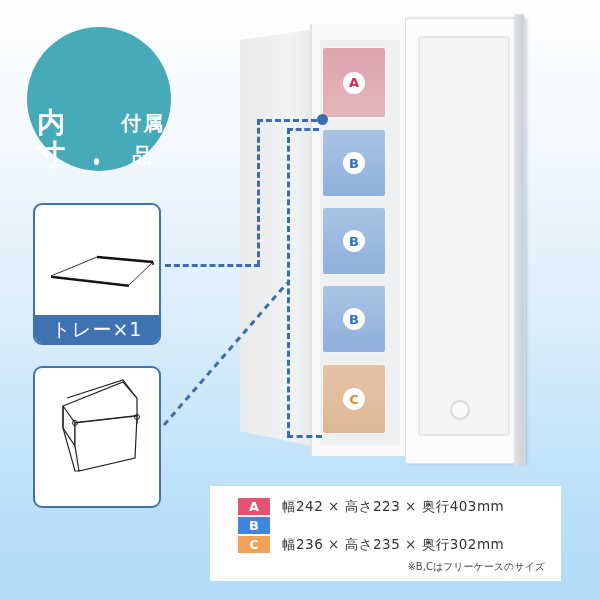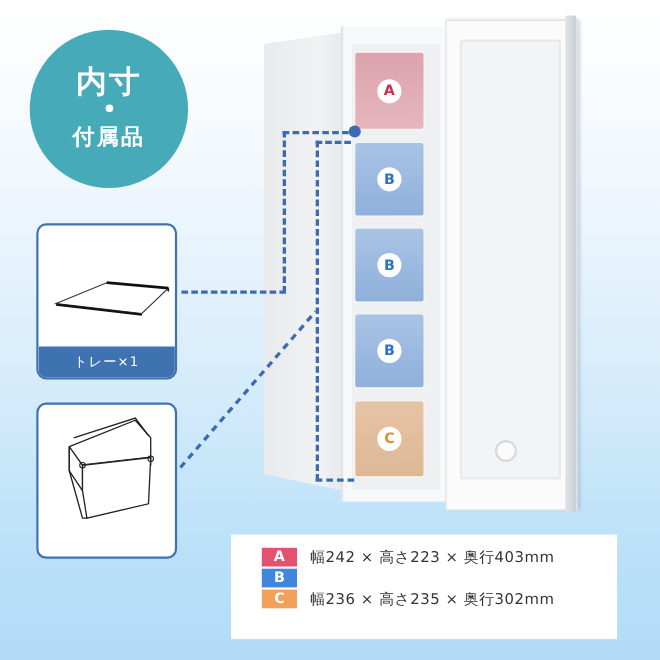--- a/index.html
+++ b/index.html
@@ -6,36 +6,36 @@
   body {
     width:600px; height:600px; position:relative; overflow:hidden;
     font-family: "DejaVu Sans", "Liberation Sans", sans-serif;
     background: linear-gradient(180deg, #ffffff 0%, #f2f8fd 25%, #d9edfb 55%, #b9e0f8 85%, #b2dcf7 100%);
   }
   .abs { position:absolute; }
 
   
   .title-circle {
     left:27px; top:27px; width:144px; height:144px; border-radius:50%;
-    background:#46aab9; color:#fff; display:flex; flex-direction:column;
-    align-items:center; justify-content:center; text-align:center;
+    background:#46aab9; color:#fff; display:flex; flex-direction:row;
+    align-items:flex-end; justify-content:center; text-align:center;gap:16px;
   }
   .title-circle .t1 { font-size:28px; font-weight:bold; letter-spacing:2px; line-height:32px; }
   .title-circle .dot { width:7px; height:7px; background:#fff; border-radius:50%; margin:4px 0 6px; }
   .title-circle .t2 { font-size:20px; font-weight:bold; letter-spacing:2px; line-height:32px; }
 
   
   .card {
     width:128px; height:142px; border:2px solid #3f72b0; border-radius:9px;
     background:#fff; overflow:hidden; box-sizing:border-box;
   }
   .card .img { position:absolute; left:0; right:0; top:0; bottom:28px; }
   .card .lbl {
     position:absolute; left:0; right:0; bottom:0; height:28px; background:#3f72b0;
-    color:#fff; font-size:12px; line-height:28px; text-align:center; letter-spacing:1px;
+    color:#fff; font-size:19px; line-height:28px; text-align:center; letter-spacing:1px;
   }
 
   
   .fridge-side {
     left:240px; top:28px; width:82px; height:420px;
     background:linear-gradient(90deg, #e9eaec 0%, #f1f2f3 60%, #e3e5e7 100%);
     clip-path: polygon(0 12px, 100% 0, 100% 100%, 0 96%);
   }
   .fridge-front {
     left:310px; top:24px; width:98px; height:432px; background:#f7f8f9;
@@ -172,13 +172,14 @@
     <div class="sq" style="background:#e5526f;">A</div>
     <div class="txt">幅242 × 高さ223 × 奥行403mm</div>
   </div>
   <div class="legend-row" style="top:31px;">
     <div class="sq" style="background:#3f86dc;">B</div>
   </div>
   <div class="legend-row" style="top:50px;">
     <div class="sq" style="background:#f2a05a;">C</div>
     <div class="txt">幅236 × 高さ235 × 奥行302mm</div>
   </div>
+  <div class="note">※B,Cはフリーケースのサイズ</div>
 </div>
 
 </body></html>

